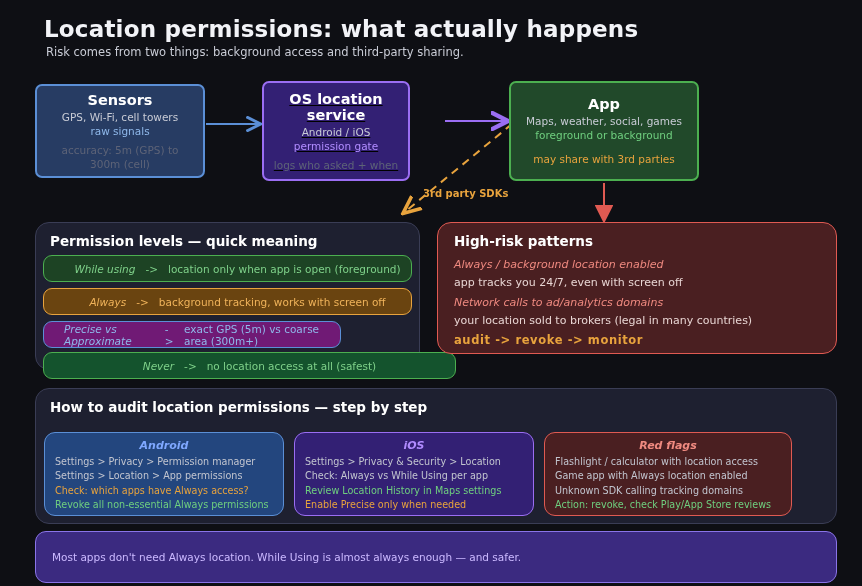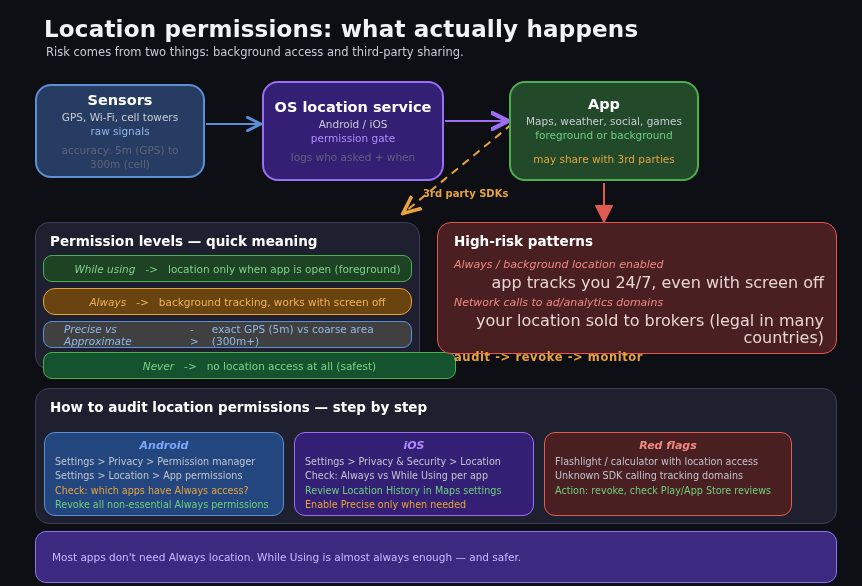--- a/index.html
+++ b/index.html
@@ -22,34 +22,34 @@
     letter-spacing:.2px;
   }
   .subtitle{
     position:absolute; left:46px; top:45px;
     font-size:11.5px; color:#c9ccd6;
   }
 
   
   .flowbox{
     position:absolute;
-    border-radius:16px;
+    border-radius:7px;
     border:2px solid;
     display:flex; flex-direction:column;
     align-items:center; justify-content:center;
     text-align:center;
     padding:7px 8px;
   }
   .fb-title{ font-size:14.5px; font-weight:bold; color:#ffffff; margin-bottom:2px; }
   .fb-line{ font-size:10.5px; line-height:14px; }
 
   #box-sensors{ left:35px; top:84px; width:170px; height:94px;
     background:#273c63; border-color:#5b8fd6; }
-  #box-os{ left:262px; top:81px; width:182px; height:100px;
-    background:#332074; border-color:#9b6ef3; }
+  #box-os{ left:262px; top:81px; width:148px; height:100px;
+    background:#332074; border-color:#9b6ef3;text-decoration:underline; }
   #box-app{ left:509px; top:81px; width:190px; height:100px;
     background:#21492a; border-color:#4caf50; }
 
   
   svg.arrows{ position:absolute; left:0; top:0; width:862px; height:586px; pointer-events:none; }
   .sdk-label{
     position:absolute; left:423px; top:188px;
     font-size:10px; font-weight:bold; color:#e8a33d;
   }
 
@@ -76,32 +76,32 @@
     border-radius:9px;
     border:1.5px solid;
     display:flex; align-items:center; justify-content:center;
     font-size:10.5px;
     padding-left:20px;
   }
   .level-row .lv-term{ font-style:italic; }
   .level-row .lv-arrow{ margin:0 10px; }
 
   #lv0{ left:43px; top:255px; width:369px; background:#1d4324; border-color:#4caf50; color:#7fd18a; }
-  #lv1{ left:43px; top:288px; width:369px; background:#6a4410; border-color:#e8a33d; color:#f0b35a;border-radius:12px; }
-  #lv2{ left:43px; top:321px; width:369px; background:#404040; border-color:#5b8fd6; color:#8fb8ea; }
+  #lv1{ left:43px; top:288px; width:369px; background:#6a4410; border-color:#e8a33d; color:#f0b35a; }
+  #lv2{ left:43px; top:321px; width:298px; background:#701a75; border-color:#5b8fd6; color:#8fb8ea; }
   #lv3{ left:43px; top:352px; width:413px; background:#14532d; border-color:#4caf50; color:#7fd18a; }
 
   #panel-risk{
     left:437px; top:222px; width:400px; height:132px;
     background:#4a1f21; border-color:#e05a52;
   }
   #panel-risk .panel-title{ position:absolute; left:16px; top:10px; }
   .risk-list{ position:absolute; left:16px; top:33px; width:370px; }
   .risk-head{ font-size:11px; font-style:italic; color:#f08a80; line-height:18px; }
-  .risk-sub{ font-size:16px; color:#e8d5d3; line-height:17px; margin-bottom:3px;text-align:right; }
+  .risk-sub{ font-size:11px; color:#e8d5d3; line-height:17px; margin-bottom:3px; }
   .risk-final{ font-size:11.5px; font-weight:bold; color:#e8a33d; margin-top:4px; letter-spacing:.6px; }
 
   
   #panel-audit{
     left:35px; top:388px; width:802px; height:136px;
     background:#1e2030; border-color:#3a3d55;
   }
   #panel-audit .panel-title{ position:absolute; left:14px; top:10px; }
 
   .col{
@@ -241,20 +241,21 @@
     <div class="col-title">iOS</div>
     <div class="col-line t-gray">Settings &gt; Privacy &amp; Security &gt; Location</div>
     <div class="col-line t-gray">Check: Always vs While Using per app</div>
     <div class="col-line t-green">Review Location History in Maps settings</div>
     <div class="col-line t-orange">Enable Precise only when needed</div>
   </div>
 
   <div class="col" id="col-red">
     <div class="col-title">Red flags</div>
     <div class="col-line t-gray">Flashlight / calculator with location access</div>
+    <div class="col-line t-gray">Game app with Always location enabled</div>
     <div class="col-line t-gray">Unknown SDK calling tracking domains</div>
     <div class="col-line t-green">Action: revoke, check Play/App Store reviews</div>
   </div>
 
   <div id="footer">
     <span>Most apps don't need Always location. While Using is almost always enough — and safer.</span>
   </div>
 
 </div>
 

